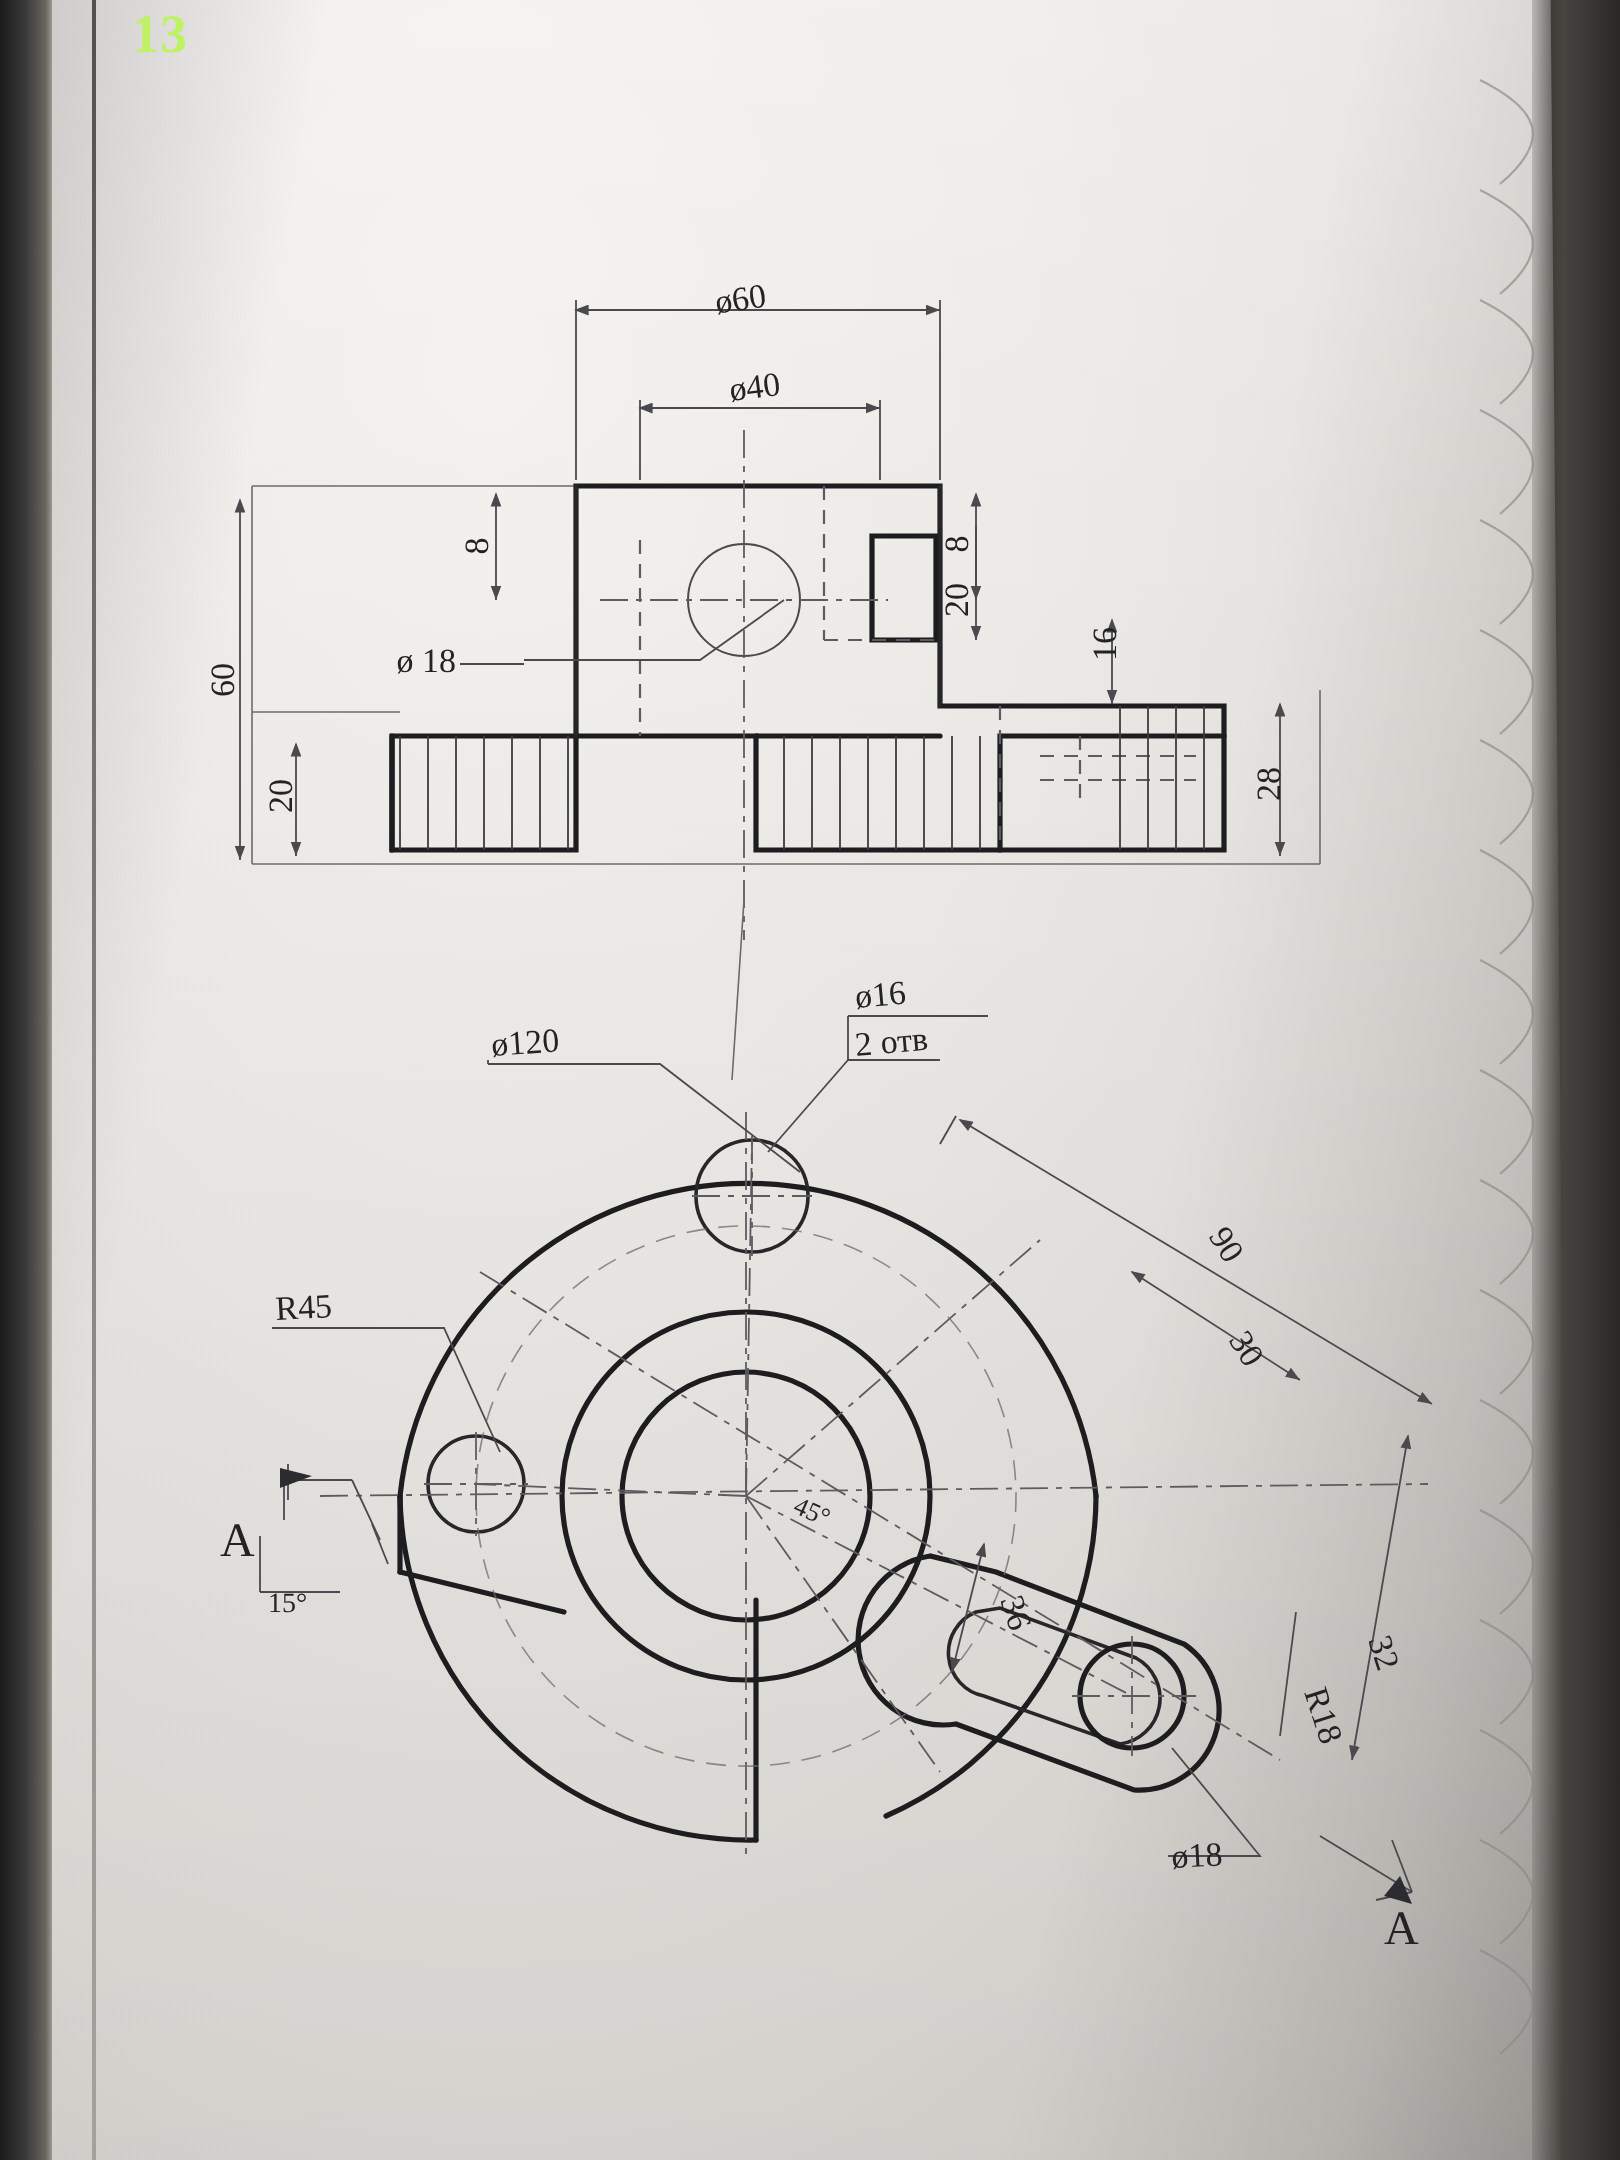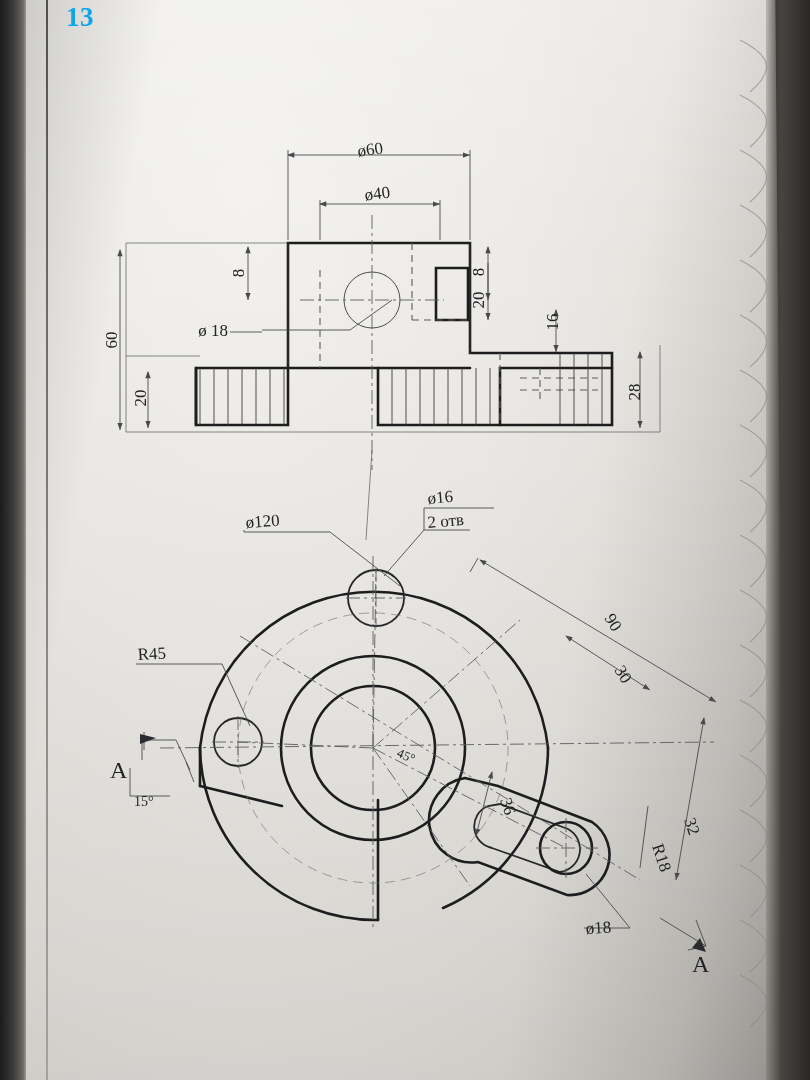--- a/index.html
+++ b/index.html
@@ -75,21 +75,21 @@
     pointer-events: none;
     opacity: 0.75;
   }
   .page-number {
     position: absolute;
     left: 66px;
     top: 2px;
     font-family: "Liberation Serif", serif;
     font-size: 27px;
     font-weight: 700;
-    color: #0ea5e9;
+    color: #bef264;
     letter-spacing: 0.5px;
   }
   .edge-mark {
     position: absolute;
     left: 2px;
     top: 548px;
     font-size: 13px;
     color: #6f6d68;
     transform: rotate(-90deg);
   }

